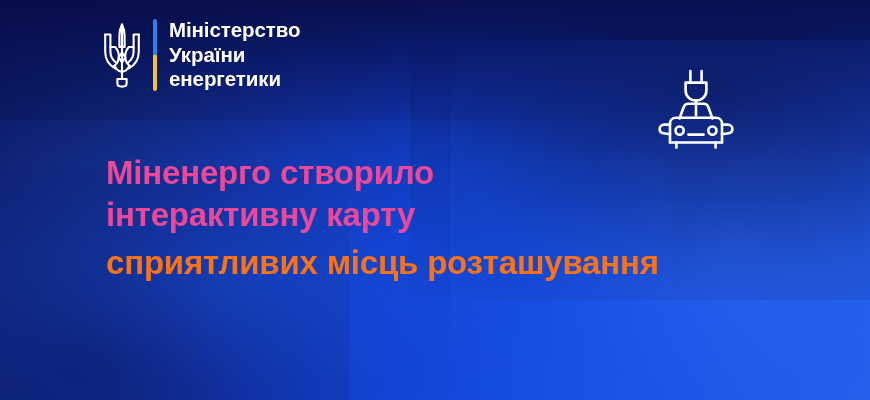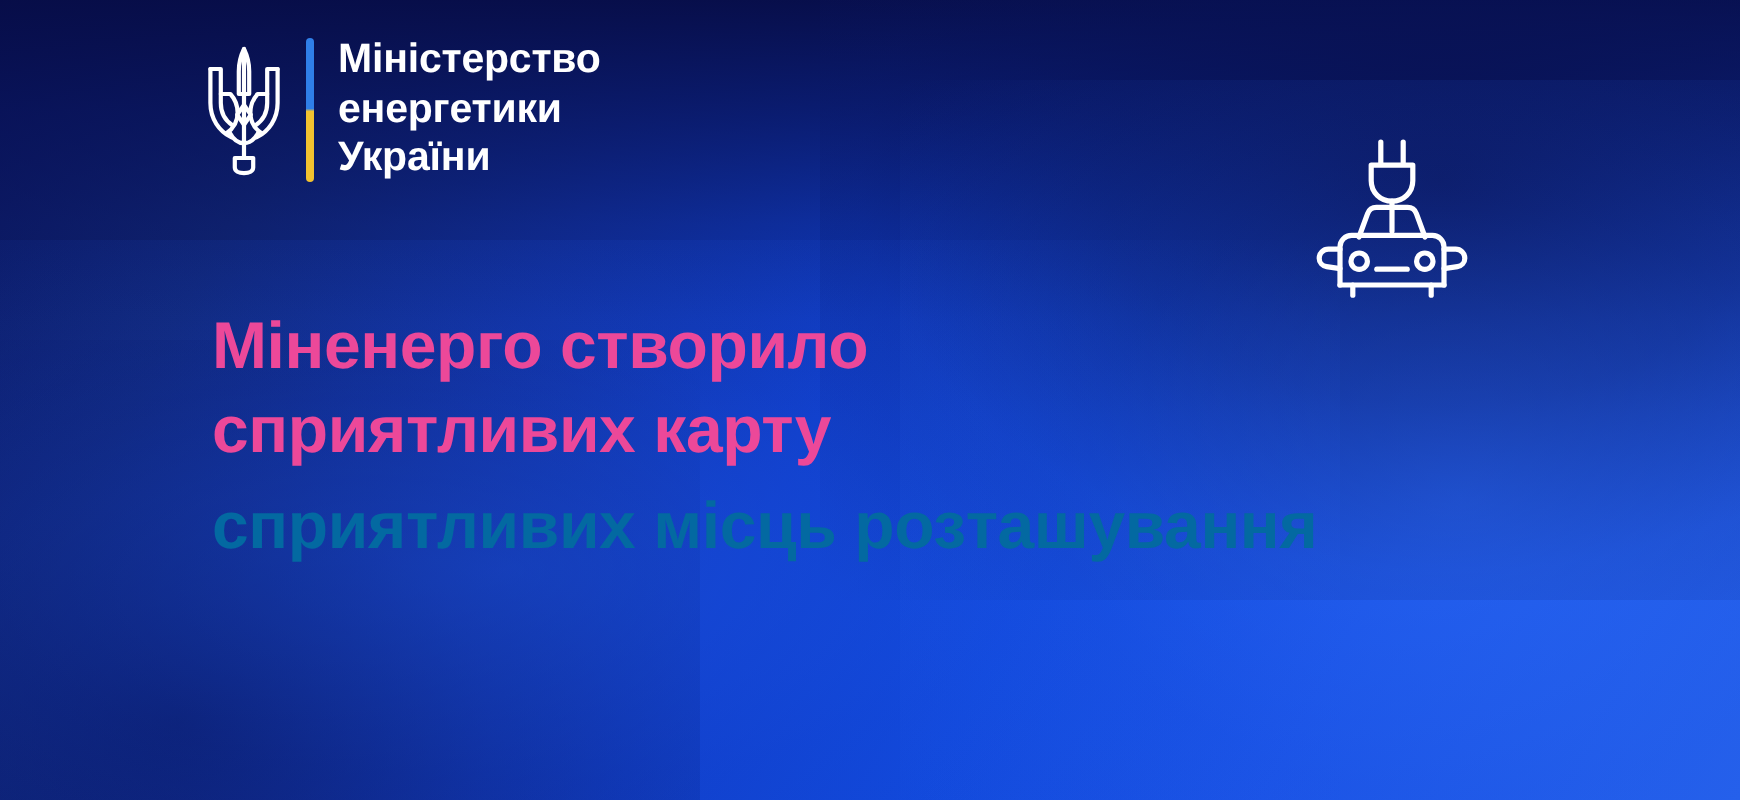--- a/index.html
+++ b/index.html
@@ -147,21 +147,21 @@
     width: 700px;
   }
   .hl-line {
     font-size: 33px;
     font-weight: 700;
     line-height: 42px;
     letter-spacing: -0.2px;
     white-space: nowrap;
   }
   .hl-line.accent { color: #ec4899; }
-  .hl-line.plain  { color: #0369a1; }
+  .hl-line.plain  { color: #f97316; }
   .hl-group-sub { margin-top: 6px; }
 </style>
 </head>
 <body>
 
 <div class="banner">
 
   <div class="bg-base"></div>
   <div class="bg-glow-top"></div>
   <div class="bg-glow-corner-tr"></div>
@@ -190,22 +190,22 @@
 
       <path d="M17.4 58 L26.6 58 L26.6 62.8 C26.6 64.6 24.6 65.6 22 65.6 C19.4 65.6 17.4 64.6 17.4 62.8 Z"></path>
 
       <path d="M22 31.5 L25.4 36.4 L22 41.4 L18.6 36.4 Z"></path>
     </svg>
 
     <div class="logo-divider"></div>
 
     <div class="logo-text">
       <div class="logo-line">Міністерство</div>
+      <div class="logo-line">України</div>
       <div class="logo-line">енергетики</div>
-      <div class="logo-line">України</div>
     </div>
   </div>
 
   <div class="ev-icon">
     <svg viewBox="0 0 88 88" fill="none" stroke="#ffffff" stroke-width="2.6" stroke-linecap="round" stroke-linejoin="round">
 
       <path d="M38.4 5 L38.4 15.2"></path>
       <path d="M49.6 5 L49.6 15.2"></path>
 
       <path d="M33.6 16.6 L54.4 16.6 L54.4 24.4 C54.4 30.2 49.8 34.6 44 34.6 C38.2 34.6 33.6 30.2 33.6 24.4 Z"></path>
@@ -225,19 +225,19 @@
 
       <path d="M36.4 68.6 L51.6 68.6"></path>
 
       <path d="M24.4 76.5 L24.4 81.6"></path>
       <path d="M63.6 76.5 L63.6 81.6"></path>
     </svg>
   </div>
 
   <div class="headline">
     <div class="hl-line accent">Міненерго створило</div>
-    <div class="hl-line accent">сприятливих карту</div>
+    <div class="hl-line accent">інтерактивну карту</div>
     <div class="hl-group-sub">
       <div class="hl-line plain">сприятливих місць розташування</div>
     </div>
   </div>
 
 </div>
 
 </body></html>

